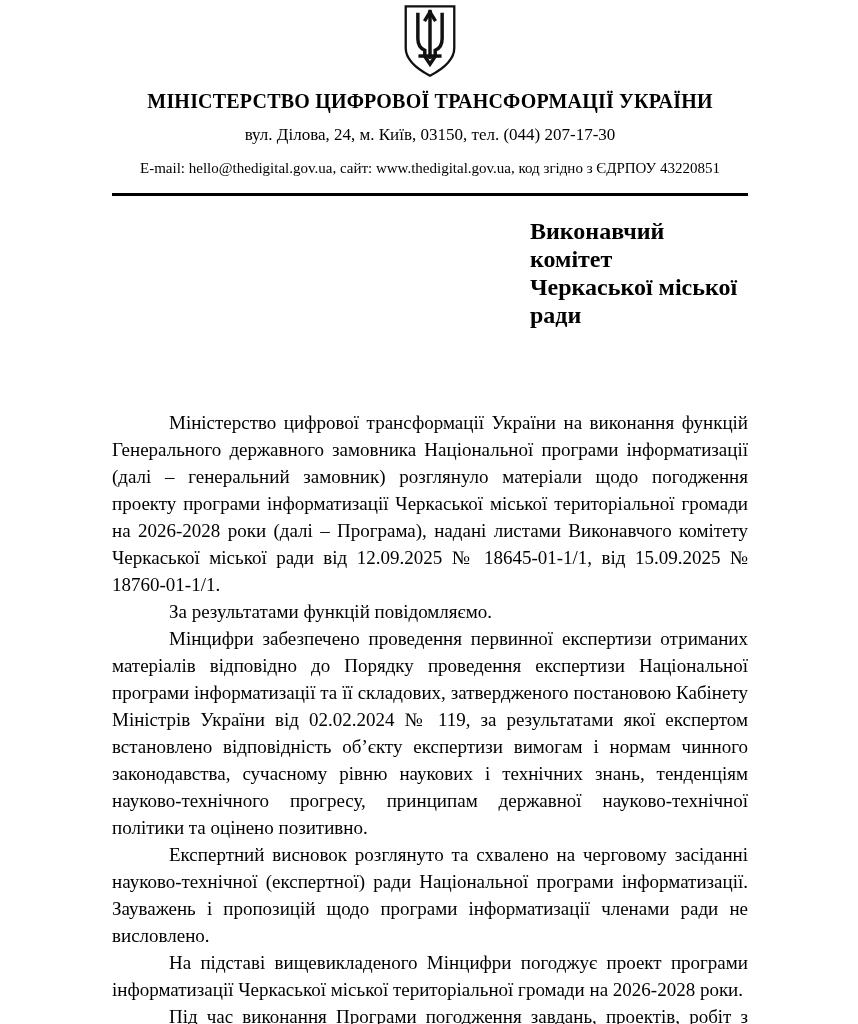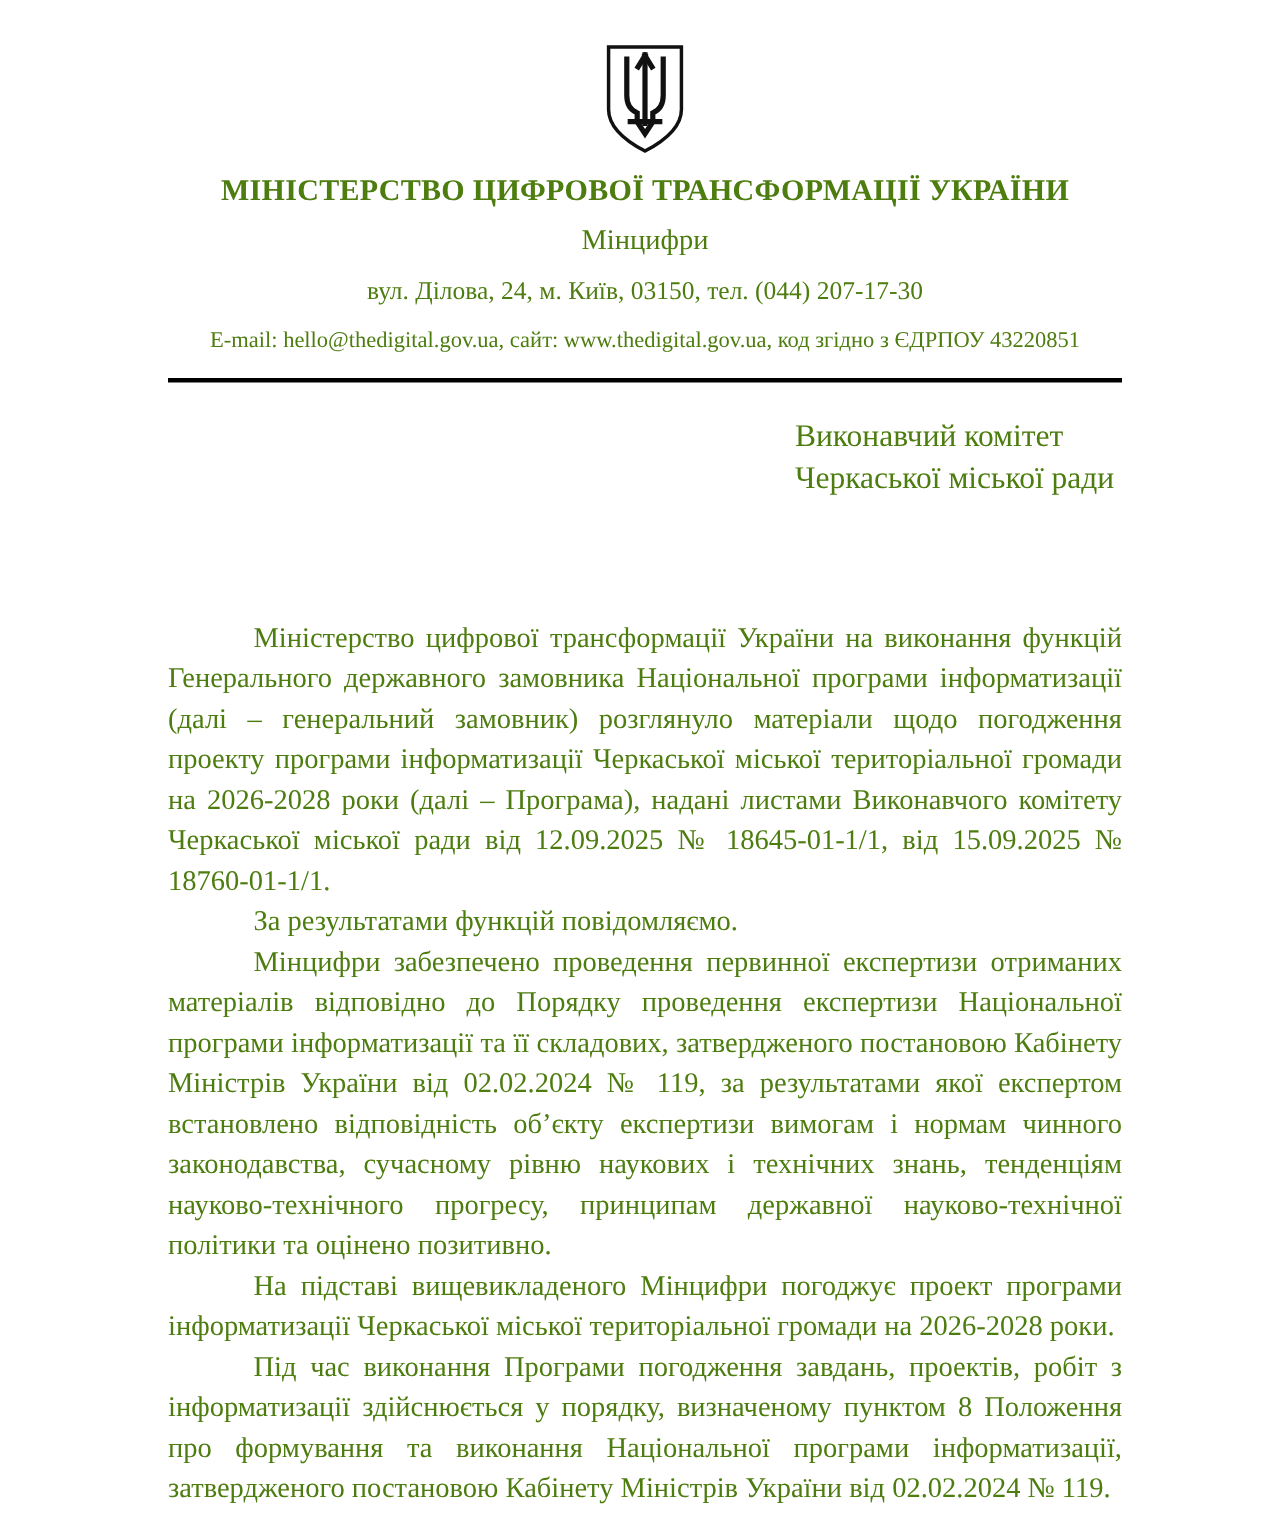--- a/index.html
+++ b/index.html
@@ -6,24 +6,24 @@
     margin: 0;
     padding: 0;
     background: #ffffff;
   }
   .page {
     position: relative;
     width: 766px;
     height: 1024px;
     margin: 0 auto;
     background: #ffffff;
-    color: #4d7c0f;
+    color: #000000;
     font-family: "Liberation Serif", "DejaVu Serif", serif;
     box-sizing: border-box;
-    padding: 25px 64px 0 66px;
+    padding: 0 64px 0 66px;
     overflow: hidden;
   }
   .letterhead {
     text-align: center;
   }
   .emblem {
     display: inline-block;
     width: 58px;
     height: 74px;
     margin-top: 4px;
@@ -53,22 +53,22 @@
   }
   .header-divider {
     margin-top: 14px;
     height: 0;
     border: none;
     border-top: 3px solid #000000;
   }
   .recipient-block {
     margin-top: 21px;
     margin-left: 418px;
-    font-size: 21px;
-    font-weight: normal;
+    font-size: 24px;
+    font-weight: bold;
     line-height: 28px;
   }
   .subject-line {
     margin-top: 19px;
     font-size: 19px;
     font-weight: bold;
     line-height: 24px;
   }
   .letter-body {
     margin-top: 80px;
@@ -106,36 +106,36 @@
 
           <path d="M33 90 H67"></path>
 
           <path d="M42 92 L50 104 L58 92"></path>
         </g>
       </svg>
     </span>
 
     <div class="ministry-name">МІНІСТЕРСТВО ЦИФРОВОЇ ТРАНСФОРМАЦІЇ УКРАЇНИ</div>
 
-    <div class="short-name">Мінцифри</div>
 
     <div class="address-line">вул. Ділова, 24, м. Київ, 03150, тел. (044) 207-17-30</div>
 
     <div class="contact-line">E-mail: hello@thedigital.gov.ua, сайт: www.thedigital.gov.ua, код згідно з ЄДРПОУ 43220851</div>
 
     <hr class="header-divider">
   </div>
 
   <div class="recipient-block">
     <div>Виконавчий комітет</div>
     <div>Черкаської міської ради</div>
   </div>
 
 
   <div class="letter-body">
     <p>Міністерство цифрової трансформації України на виконання функцій Генерального державного замовника Національної програми інформатизації (далі – генеральний замовник) розглянуло матеріали щодо погодження проекту програми інформатизації Черкаської міської територіальної громади на 2026-2028 роки (далі – Програма), надані листами Виконавчого комітету Черкаської міської ради від 12.09.2025 № 18645-01-1/1, від 15.09.2025 № 18760-01-1/1.</p>
     <p>За результатами функцій повідомляємо.</p>
     <p>Мінцифри забезпечено проведення первинної експертизи отриманих матеріалів відповідно до Порядку проведення експертизи Національної програми інформатизації та її складових, затвердженого постановою Кабінету Міністрів України від 02.02.2024 № 119, за результатами якої експертом встановлено відповідність об’єкту експертизи вимогам і нормам чинного законодавства, сучасному рівню наукових і технічних знань, тенденціям науково-технічного прогресу, принципам державної науково-технічної політики та оцінено позитивно.</p>
+    <p>Експертний висновок розглянуто та схвалено на черговому засіданні науково-технічної (експертної) ради Національної програми інформатизації. Зауважень і пропозицій щодо програми інформатизації членами ради не висловлено.</p>
     <p>На підставі вищевикладеного Мінцифри погоджує проект програми інформатизації Черкаської міської територіальної громади на 2026-2028 роки.</p>
     <p>Під час виконання Програми погодження завдань, проектів, робіт з інформатизації здійснюється у порядку, визначеному пунктом 8 Положення про формування та виконання Національної програми інформатизації, затвердженого постановою Кабінету Міністрів України від 02.02.2024 № 119.</p>
   </div>
 
 </div>
 
 </body></html>

